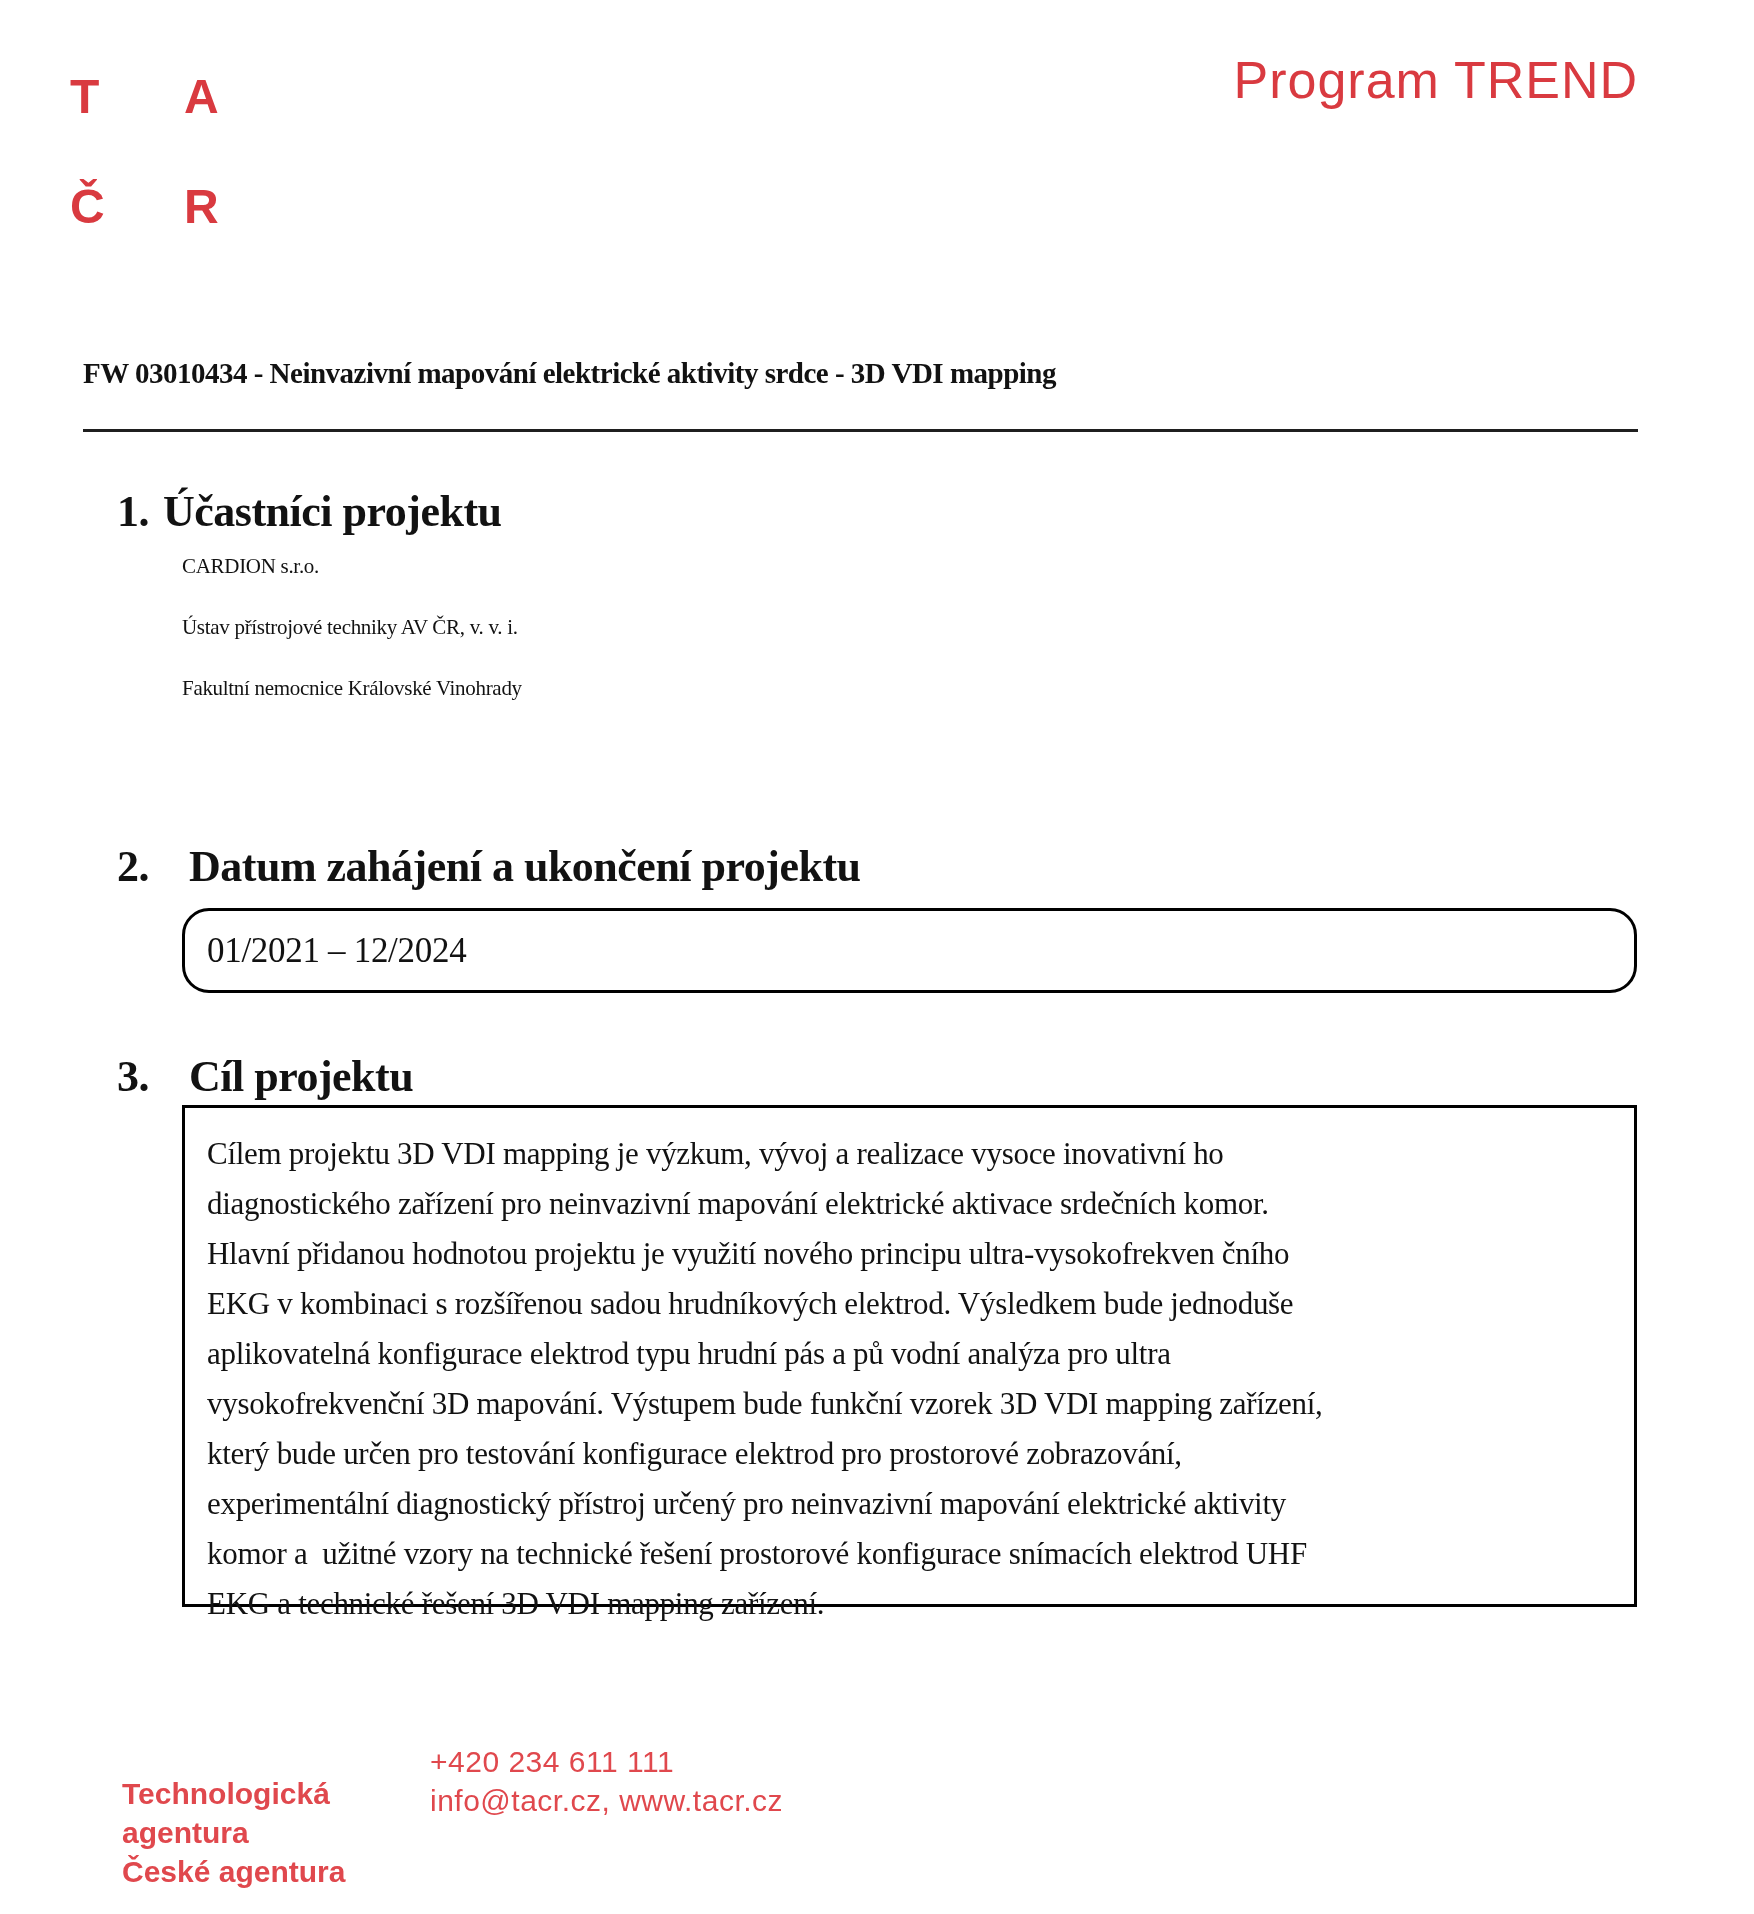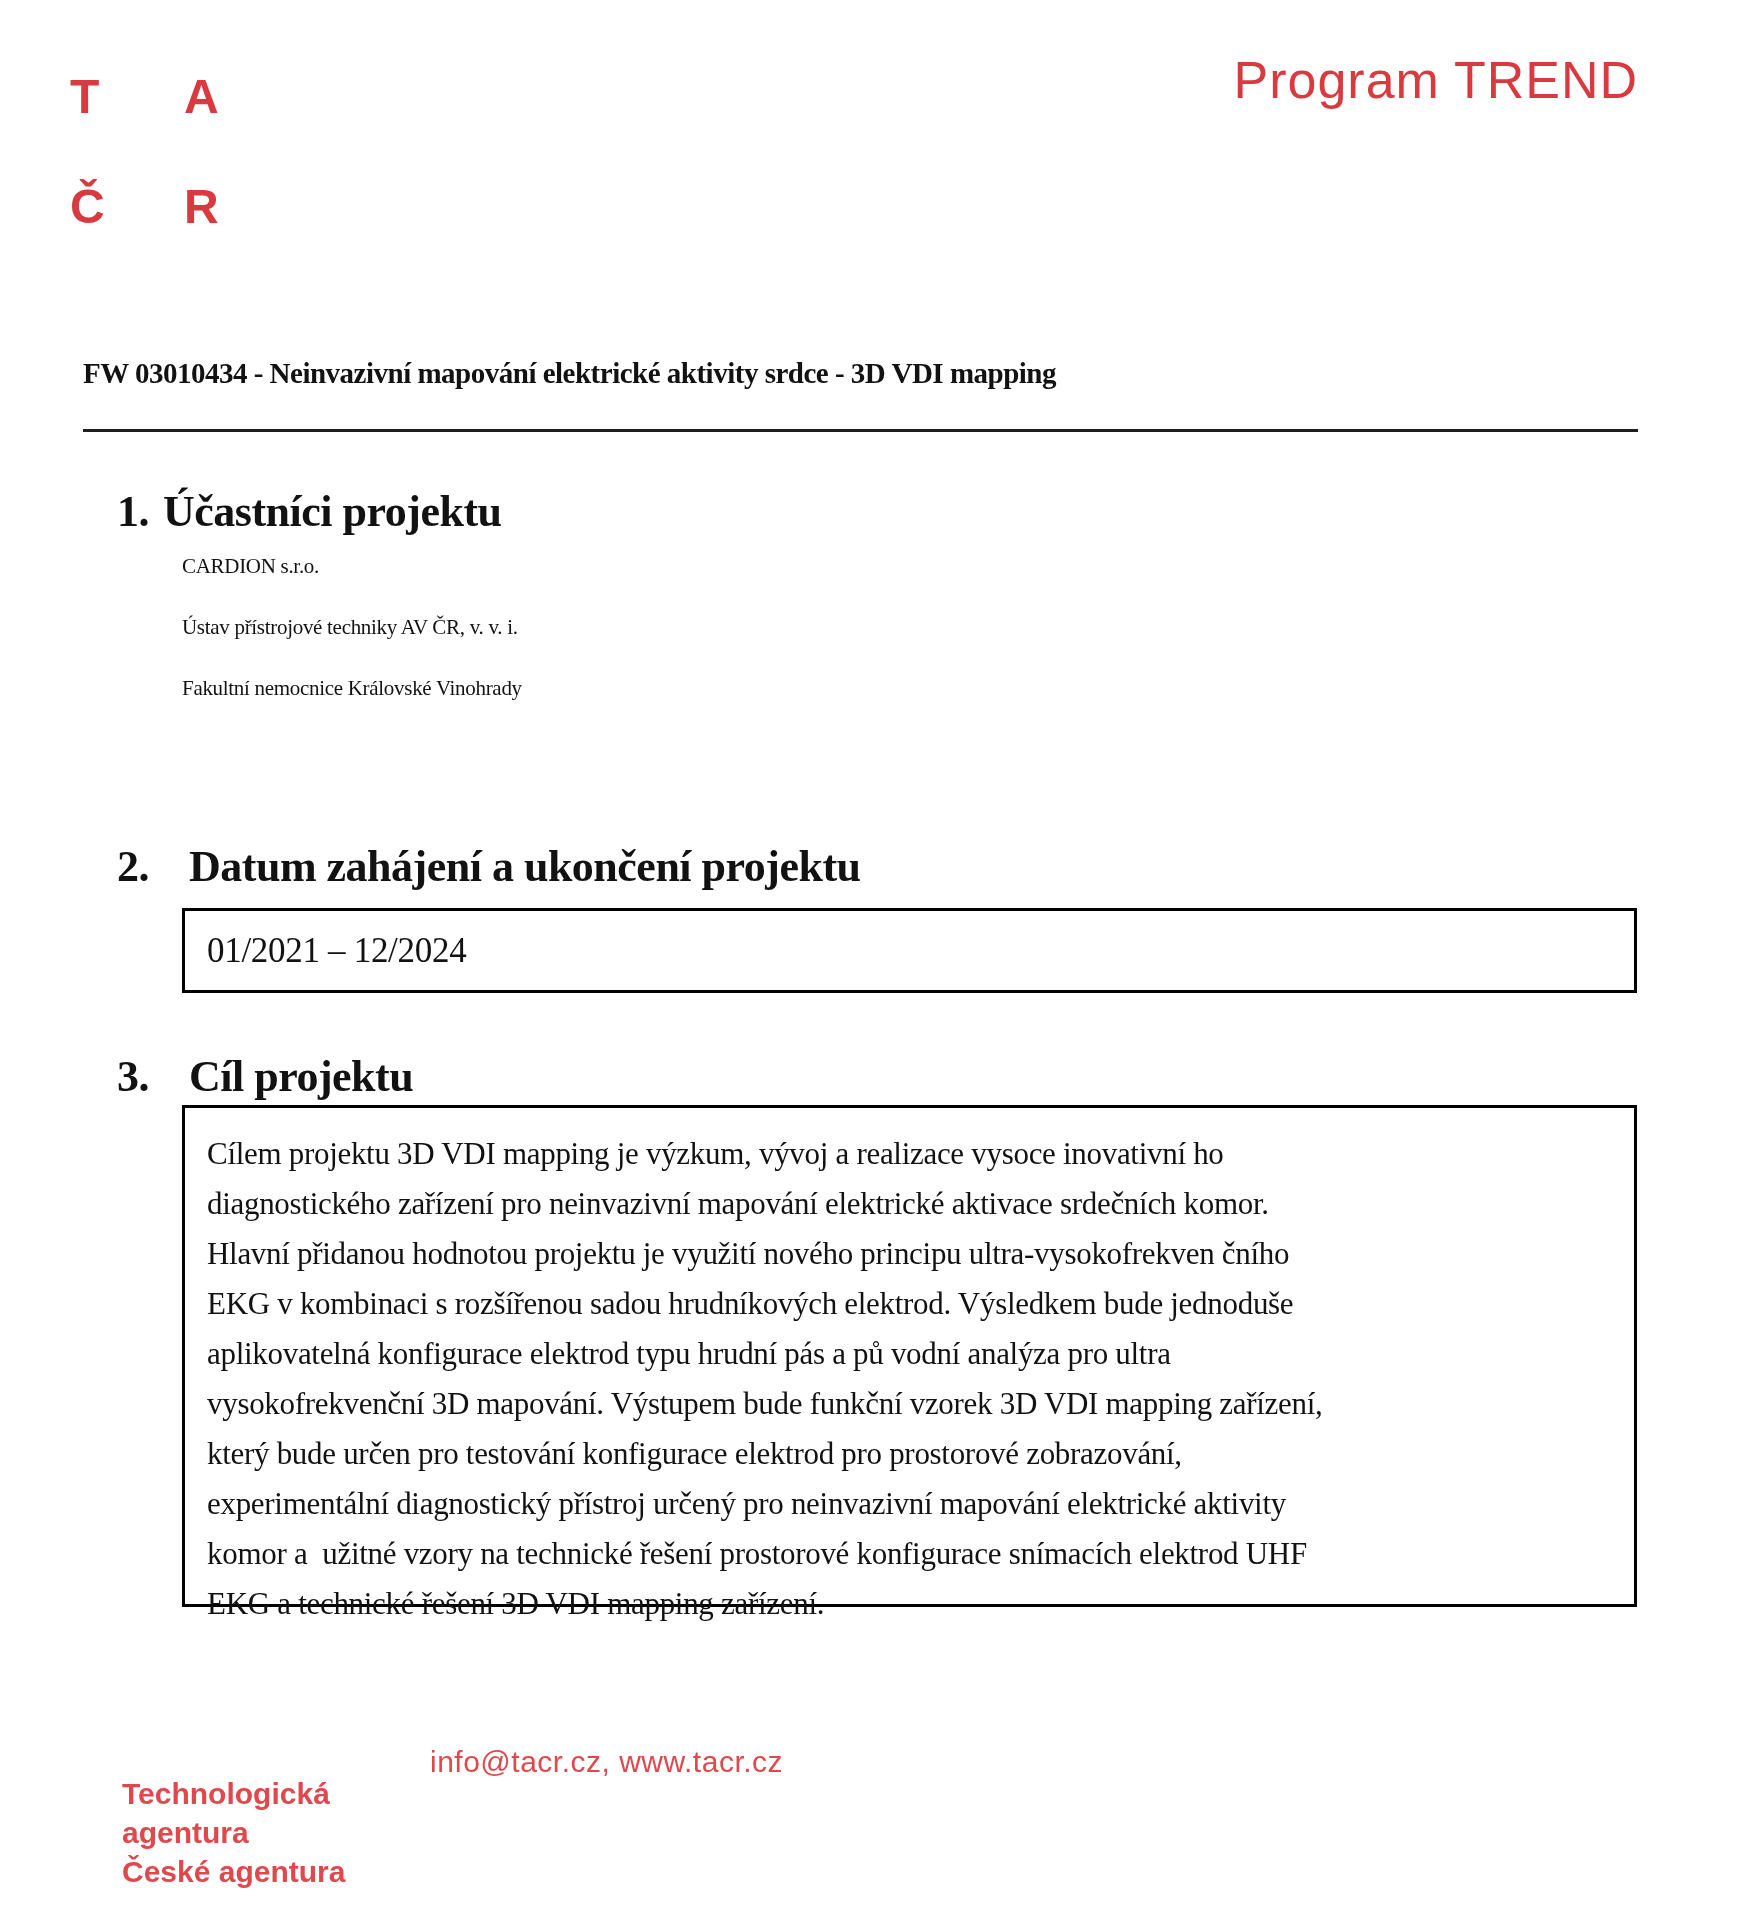--- a/index.html
+++ b/index.html
@@ -52,21 +52,21 @@
   .participants{position:absolute;left:182px;top:546px;}
   .participants .p-item{
     font-weight:normal;font-size:21px;line-height:40px;
     margin-bottom:21px;letter-spacing:-0.3px;white-space:pre-wrap;
   }
   
   .fieldbox{
     position:absolute;left:182px;width:1455px;
     border:3px solid #000000;background:#ffffff;
   }
-  .date-box{top:908px;height:85px;display:flex;align-items:center;}
+  .date-box{top:908px;height:85px;display:flex;align-items:center;border-radius:27px;}
   .date-box .date-text{
     font-size:35px;line-height:35px;padding-left:22px;letter-spacing:-0.3px;
   }
   .objective-box{top:1105px;height:502px;padding:21px 22px;}
   .objective-box .objective-text{
     font-size:31px;line-height:50px;letter-spacing:-0.3px;
     white-space:pre-wrap;
   }
   
   .footer-org{
@@ -132,14 +132,15 @@
 komor a  užitné vzory na technické řešení prostorové konfigurace snímacích elektrod UHF
 EKG a technické řešení 3D VDI mapping zařízení.</div>
 </div>
 
 <div class="footer-org">
   <div>Technologická</div>
   <div>agentura</div>
   <div>České agentura</div>
 </div>
 <div class="footer-contact">
+  <div>+420 234 611 111</div>
   <div>info@tacr.cz, www.tacr.cz</div>
 </div>
 
 </body></html>

